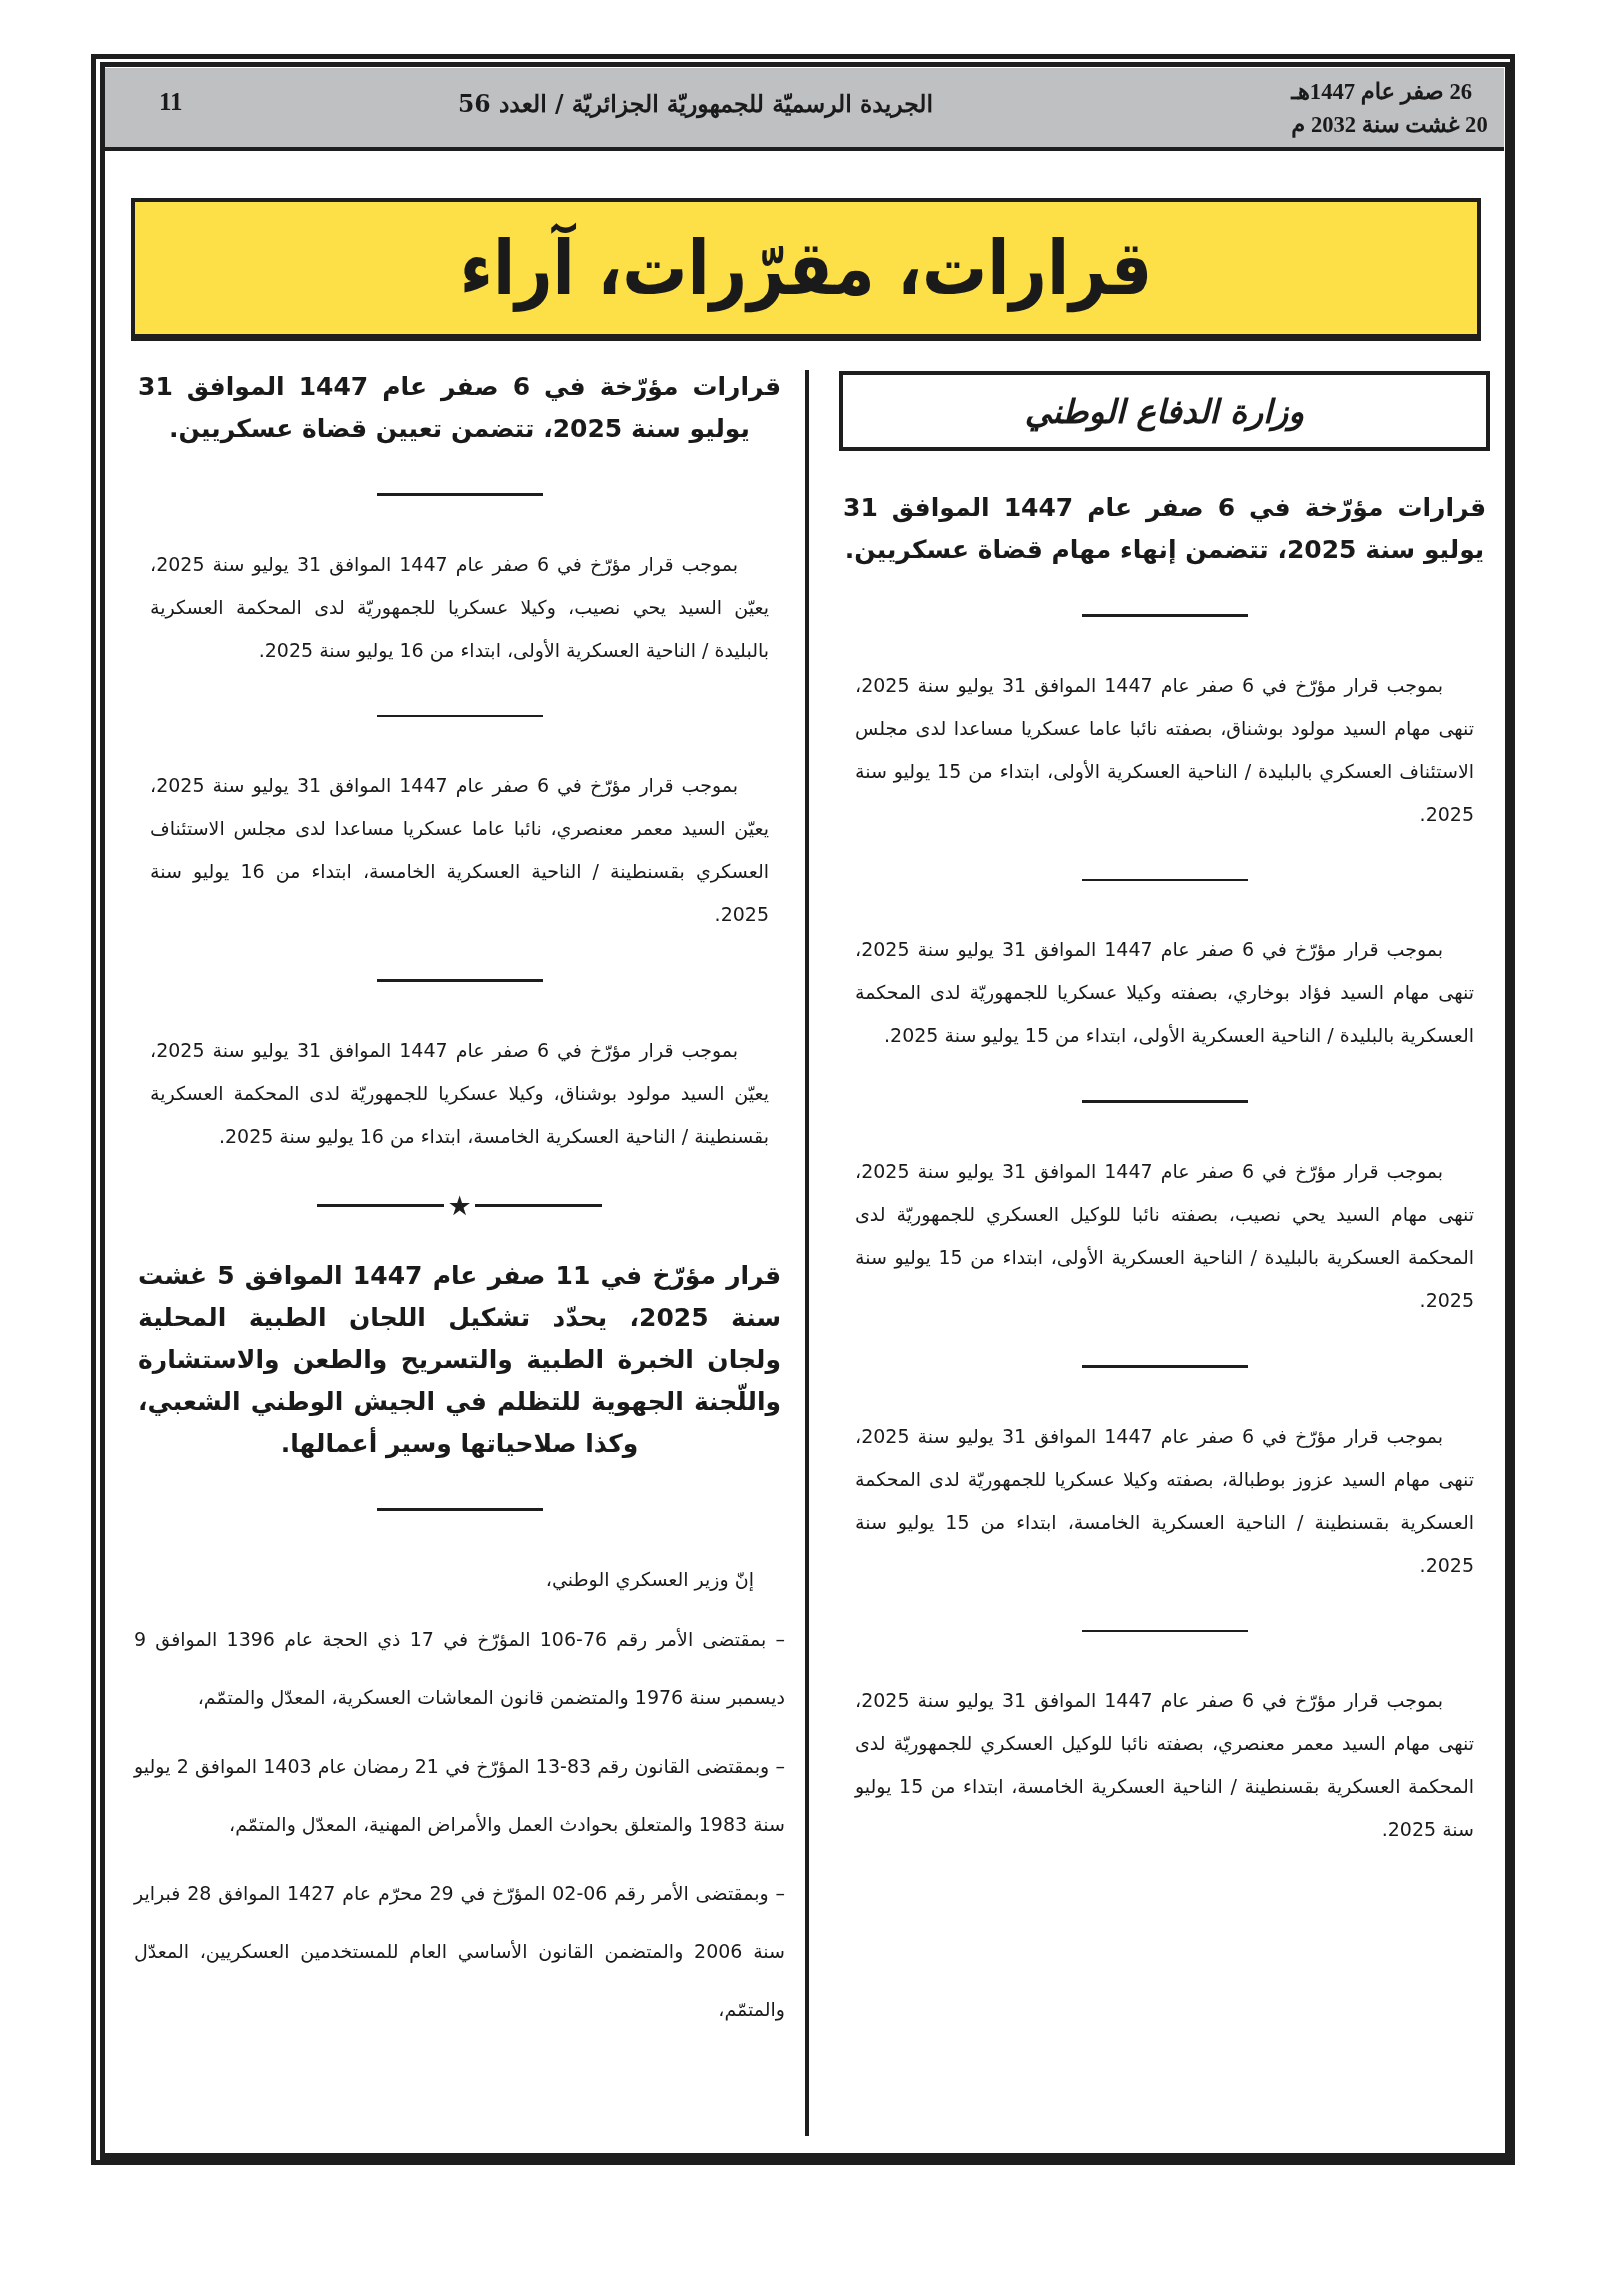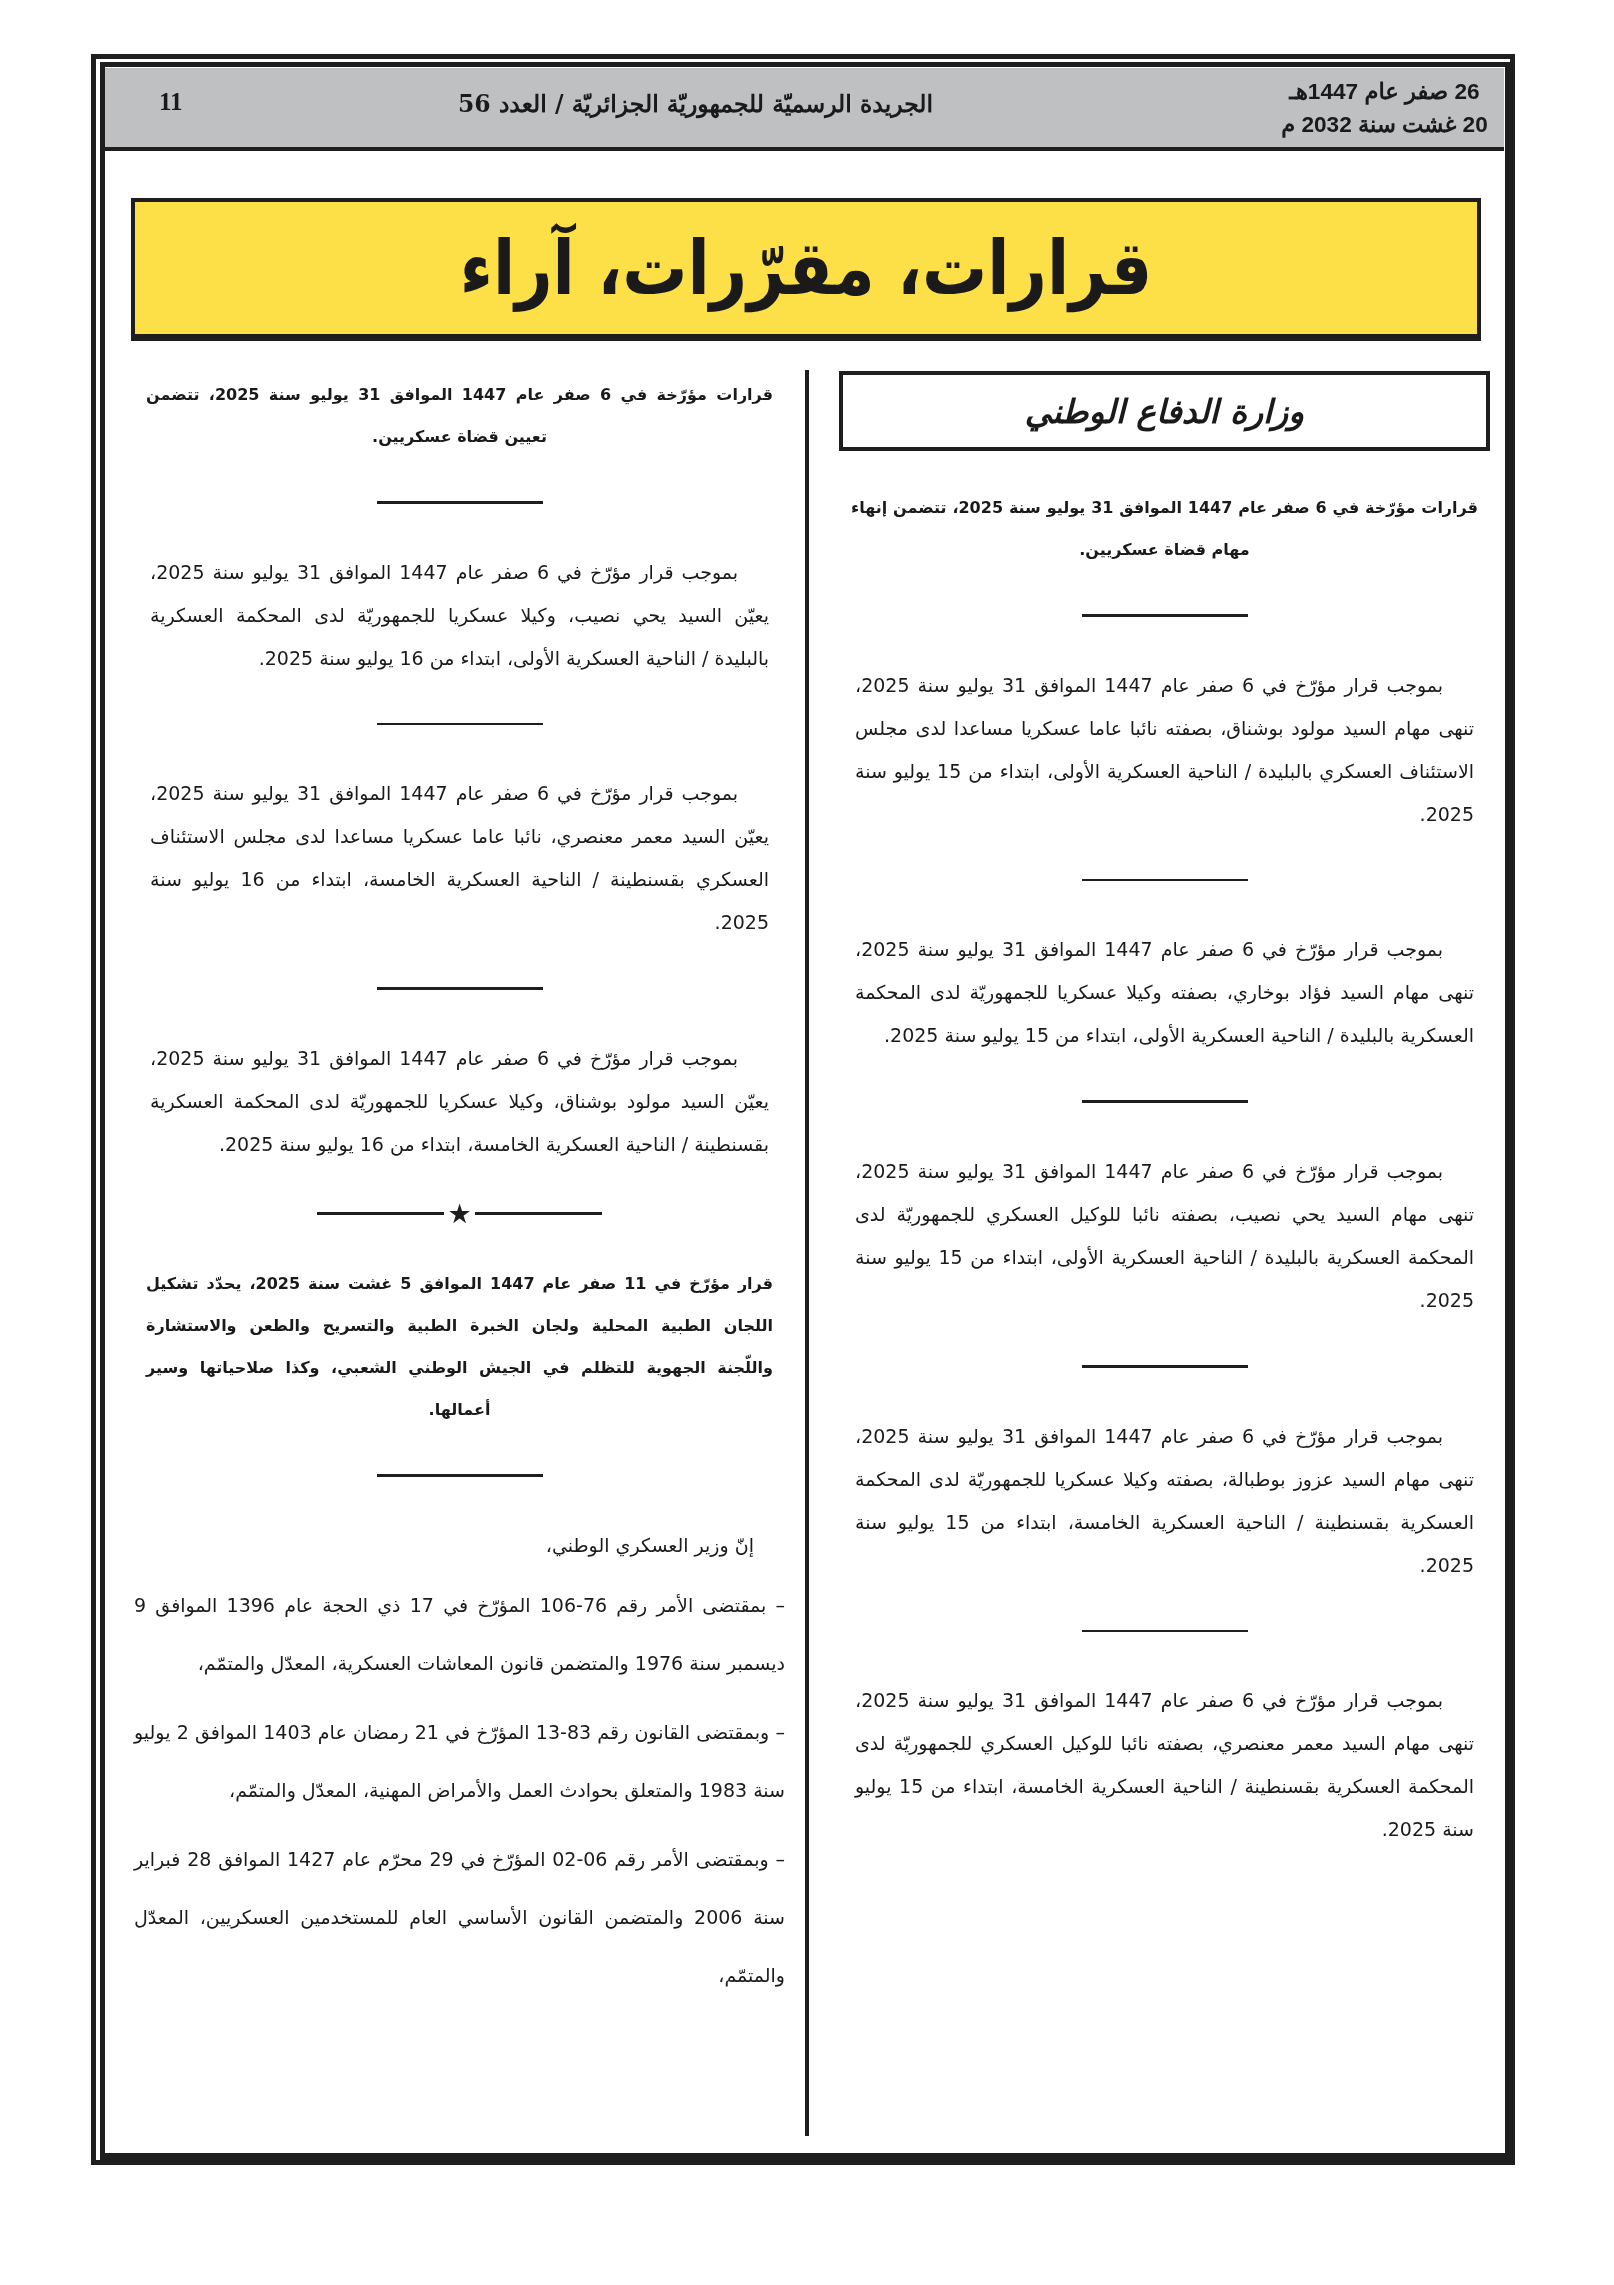--- a/index.html
+++ b/index.html
@@ -8,22 +8,22 @@
 
   
   .frame-outer { position: absolute; left: 91px; top: 54px; width: 1414px; height: 2101px;
                  border: 5.4px solid #1e1e1e; }
   .frame-inner { position: absolute; left: 100px; top: 62px; width: 1400px; height: 2086px;
                  border: 5.4px solid #1e1e1e; border-bottom-width: 7.2px; }
 
   
   .header { position: absolute; left: 105px; top: 68px; width: 1399px; height: 79px;
             background: #bfc0c2; border-bottom: 4.5px solid #1e1e1e; }
-  .hdr-date { position: absolute; right: 16.3px; top: 7.2px; text-align: center;
-              font-family: Liberation Sans, sans-serif; font-weight: bold;
+  .hdr-date { position: absolute; right: 16.3px; top: 7.2px; text-align: left;
+              font-family: Liberation Serif, serif; font-weight: bold;
               font-size: 22.6px; line-height: 33px; }
   .hdr-title { position: absolute; left: 0; right: 0; top: 22px; text-align: center;
                font-family: "DejaVu Serif", "Liberation Serif", serif; font-weight: bold;
                font-size: 23.5px; transform: translateX(-109px); }
   .hdr-page { position: absolute; left: 25px; top: 20px; font-family: "Liberation Serif", serif;
               font-weight: bold; font-size: 25px; margin-left: 29px; }
 
   
   .section-box { position: absolute; left: 131px; top: 198px; width: 1342px; height: 132px;
                  background: #fde047; border: 4.5px solid #1e1e1e; border-bottom-width: 7.2px;
@@ -34,22 +34,22 @@
   
   .col { position: absolute; top: 362px; width: 651px; }
   .col-right { left: 839px; }
   .col-left  { left: 134px; }
   .col-divider { position: absolute; left: 805px; top: 370px; width: 3.6px; height: 1766px; background: #1e1e1e; }
 
   .ministry-box { border: 4.5px solid #1e1e1e; height: 72px; margin-top: 9px; display: flex;
                   align-items: center; justify-content: center; font-style: italic; }
   .ministry-title { font-weight: bold; font-size: 33px; }
 
-  .heading { font-weight: bold; font-size: 16px; line-height: 42px; text-align: justify;
-             text-align-last: center; margin: 12px; }
+  .heading { font-weight: bold; font-size: 25px; line-height: 42px; text-align: justify;
+             text-align-last: center; margin: 4px; }
   .heading.right-heading { margin-top: 36px; }
   .para { font-size: 19px; line-height: 43px; text-align: justify; margin: 16px; }
   .para .indent { display: inline-block; width: 31px; }
   .sep { width: 166px; height: 2.7px; background: #1e1e1e; margin: 43px auto 47px auto; }
   .sep.long { width: 166px; }
   .star-sep { display: flex; align-items: center; justify-content: center; margin: 34px 0 36px 0; }
   .star-sep .line { width: 127px; height: 2.7px; background: #1e1e1e; }
   .star-sep .star { font-size: 27px; line-height: 27px; margin: 0 3.6px; color: #1e1e1e; }
   .intro { font-size: 19px; line-height: 43px; margin: 0 0 9px 0; padding-right: 31px; }
   .clause { font-size: 19px; line-height: 58px; text-align: justify; margin: 0 0 11px 0; }

